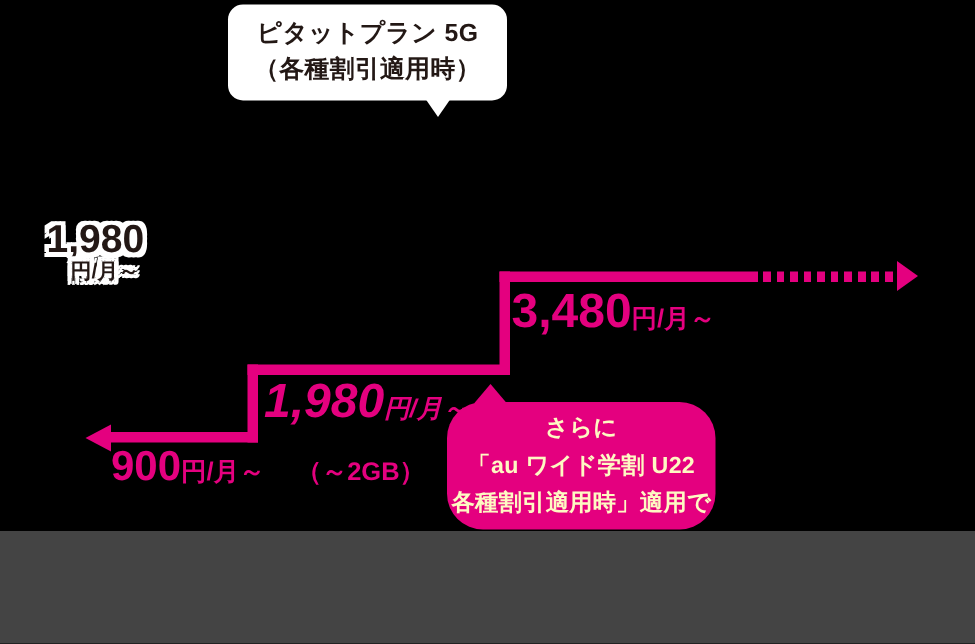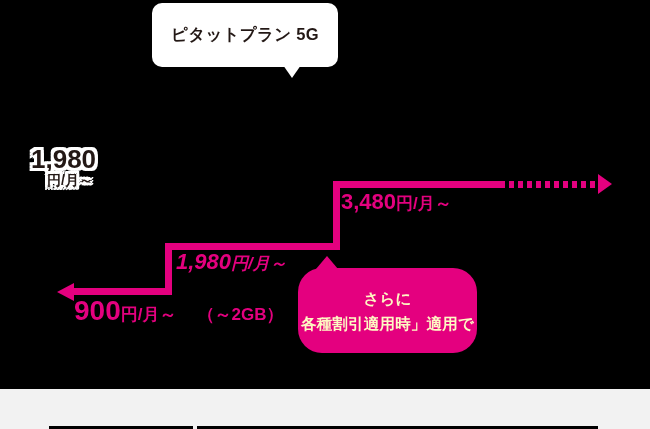--- a/index.html
+++ b/index.html
@@ -1,17 +1,17 @@
 <!DOCTYPE html>
 <html><head>
 <meta charset="utf-8">
 <style>
   html,body{margin:0;padding:0;background:#444;}
   .stage{
-    position:relative;width:650px;height:429px;overflow:hidden;
+    position:relative;width:650px;height:354px;overflow:hidden;
     background:#000;
     font-family:"Liberation Sans","DejaVu Sans",sans-serif;
     font-weight:bold;
   }
   
   .bubble{
     position:absolute;left:152px;top:3px;width:186px;height:64px;
     background:#fff;border-radius:10px;
     display:flex;flex-direction:column;justify-content:center;align-items:center;
     font-size:16.5px;line-height:1.45;color:#231815;letter-spacing:.3px;
@@ -47,21 +47,21 @@
     border-right:17px solid var(--mag);
     border-top:9px solid transparent;border-bottom:9px solid transparent;
   }
   .arrow-right{
     position:absolute;left:598px;top:174px;width:0;height:0;
     border-left:14px solid var(--mag);
     border-top:10px solid transparent;border-bottom:10px solid transparent;
   }
   
   .price-label{position:absolute;color:var(--mag);white-space:nowrap;}
-  .price-label .amount{font-size:22px;}
+  .price-label .amount{font-size:32px;}
   .price-label .unit{font-size:17px;}
   .price-label .note{font-size:17px;margin-left:21px;}
   .pl-tier1{left:74px;top:295px;}
   .pl-tier1 .amount{font-size:28px;}
   .pl-tier2{left:176px;top:249px;font-style:italic;}
   .pl-tier3{left:341px;top:189px;}
   
   .callout{
     position:absolute;left:298px;top:268px;width:179px;height:85px;
     background:var(--mag);border-radius:24px;color:#fef9c3;
@@ -80,20 +80,21 @@
   .table-bar-left {left:49px; width:144px;}
   .table-bar-right{left:197px;width:401px;}
 </style>
 </head>
 <body>
 
 <div class="stage" style="--mag:#e4007f;">
 
   <div class="bubble">
     <div>ピタットプラン 5G</div>
+    <div>（各種割引適用時）</div>
   </div>
   <div class="bubble-tail"></div>
 
   <div class="outlined-label">
     <div class="outlined-amount">1,980</div>
     <div class="outlined-unit">円/月～</div>
   </div>
 
   <div class="arrow-left"></div>
   <div class="seg seg-low"></div>
@@ -110,20 +111,21 @@
   <div class="price-label pl-tier2">
     <span class="amount">1,980</span><span class="unit">円/月～</span>
   </div>
   <div class="price-label pl-tier3">
     <span class="amount">3,480</span><span class="unit">円/月～</span>
   </div>
 
   <div class="callout-pointer"></div>
   <div class="callout">
     <div>さらに</div>
+    <div>「au ワイド学割 U22</div>
     <div>各種割引適用時」適用で</div>
   </div>
 
   <div class="footer-strip"></div>
   <div class="table-bar table-bar-left"></div>
   <div class="table-bar table-bar-right"></div>
 
 </div>
 
 </body></html>

